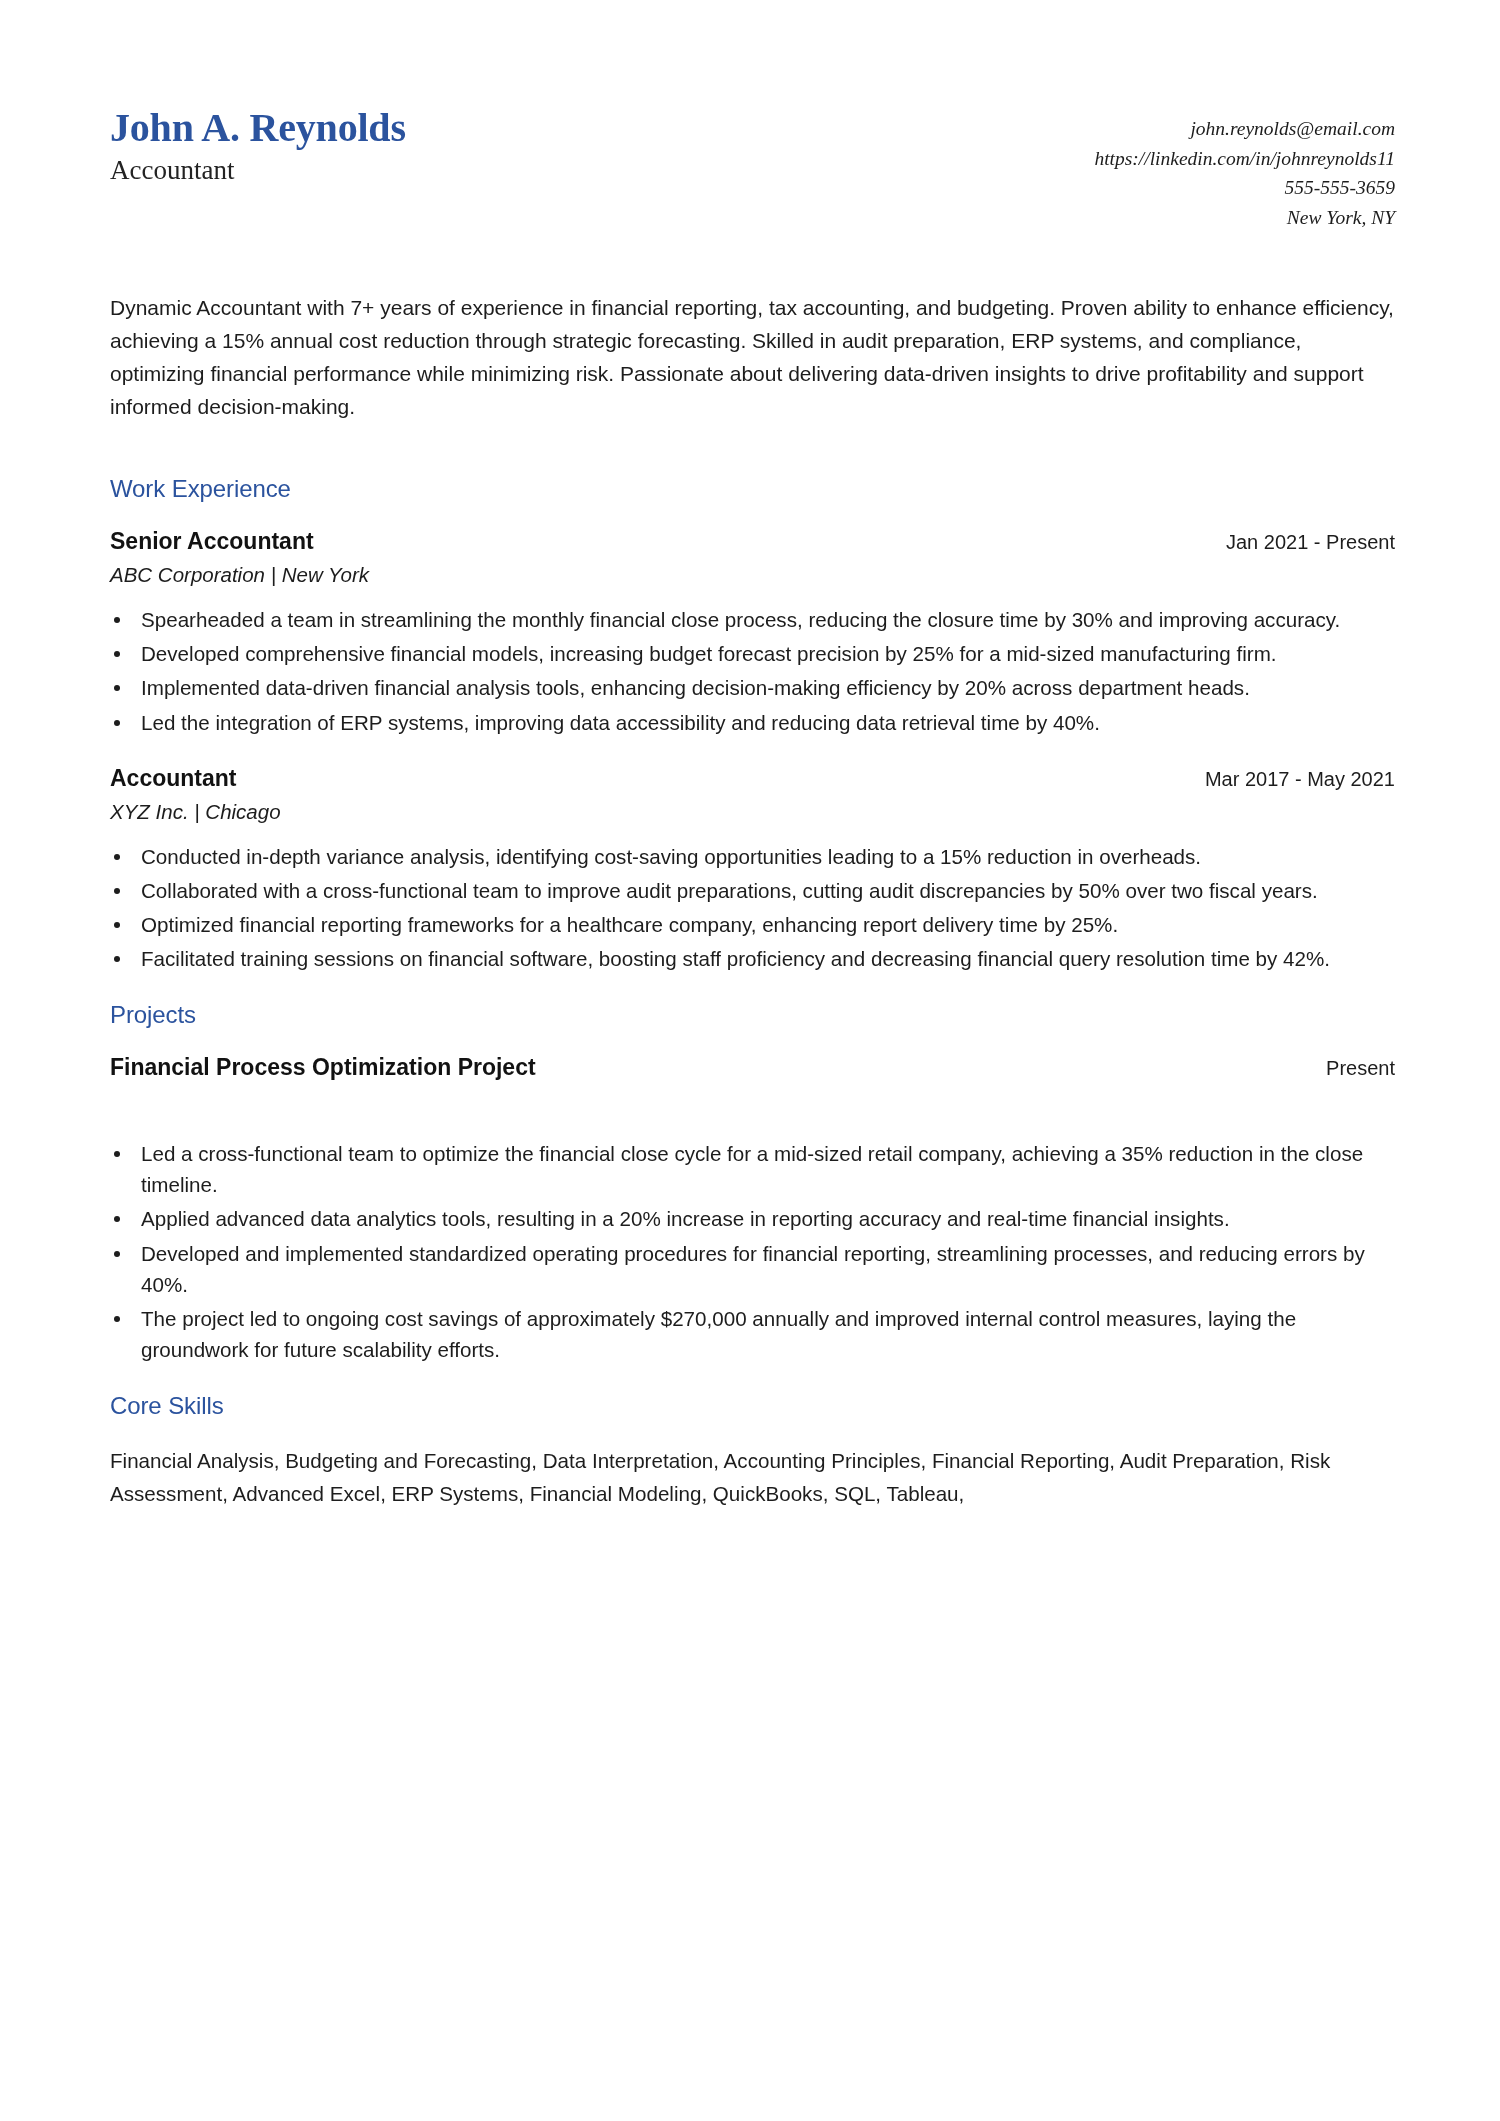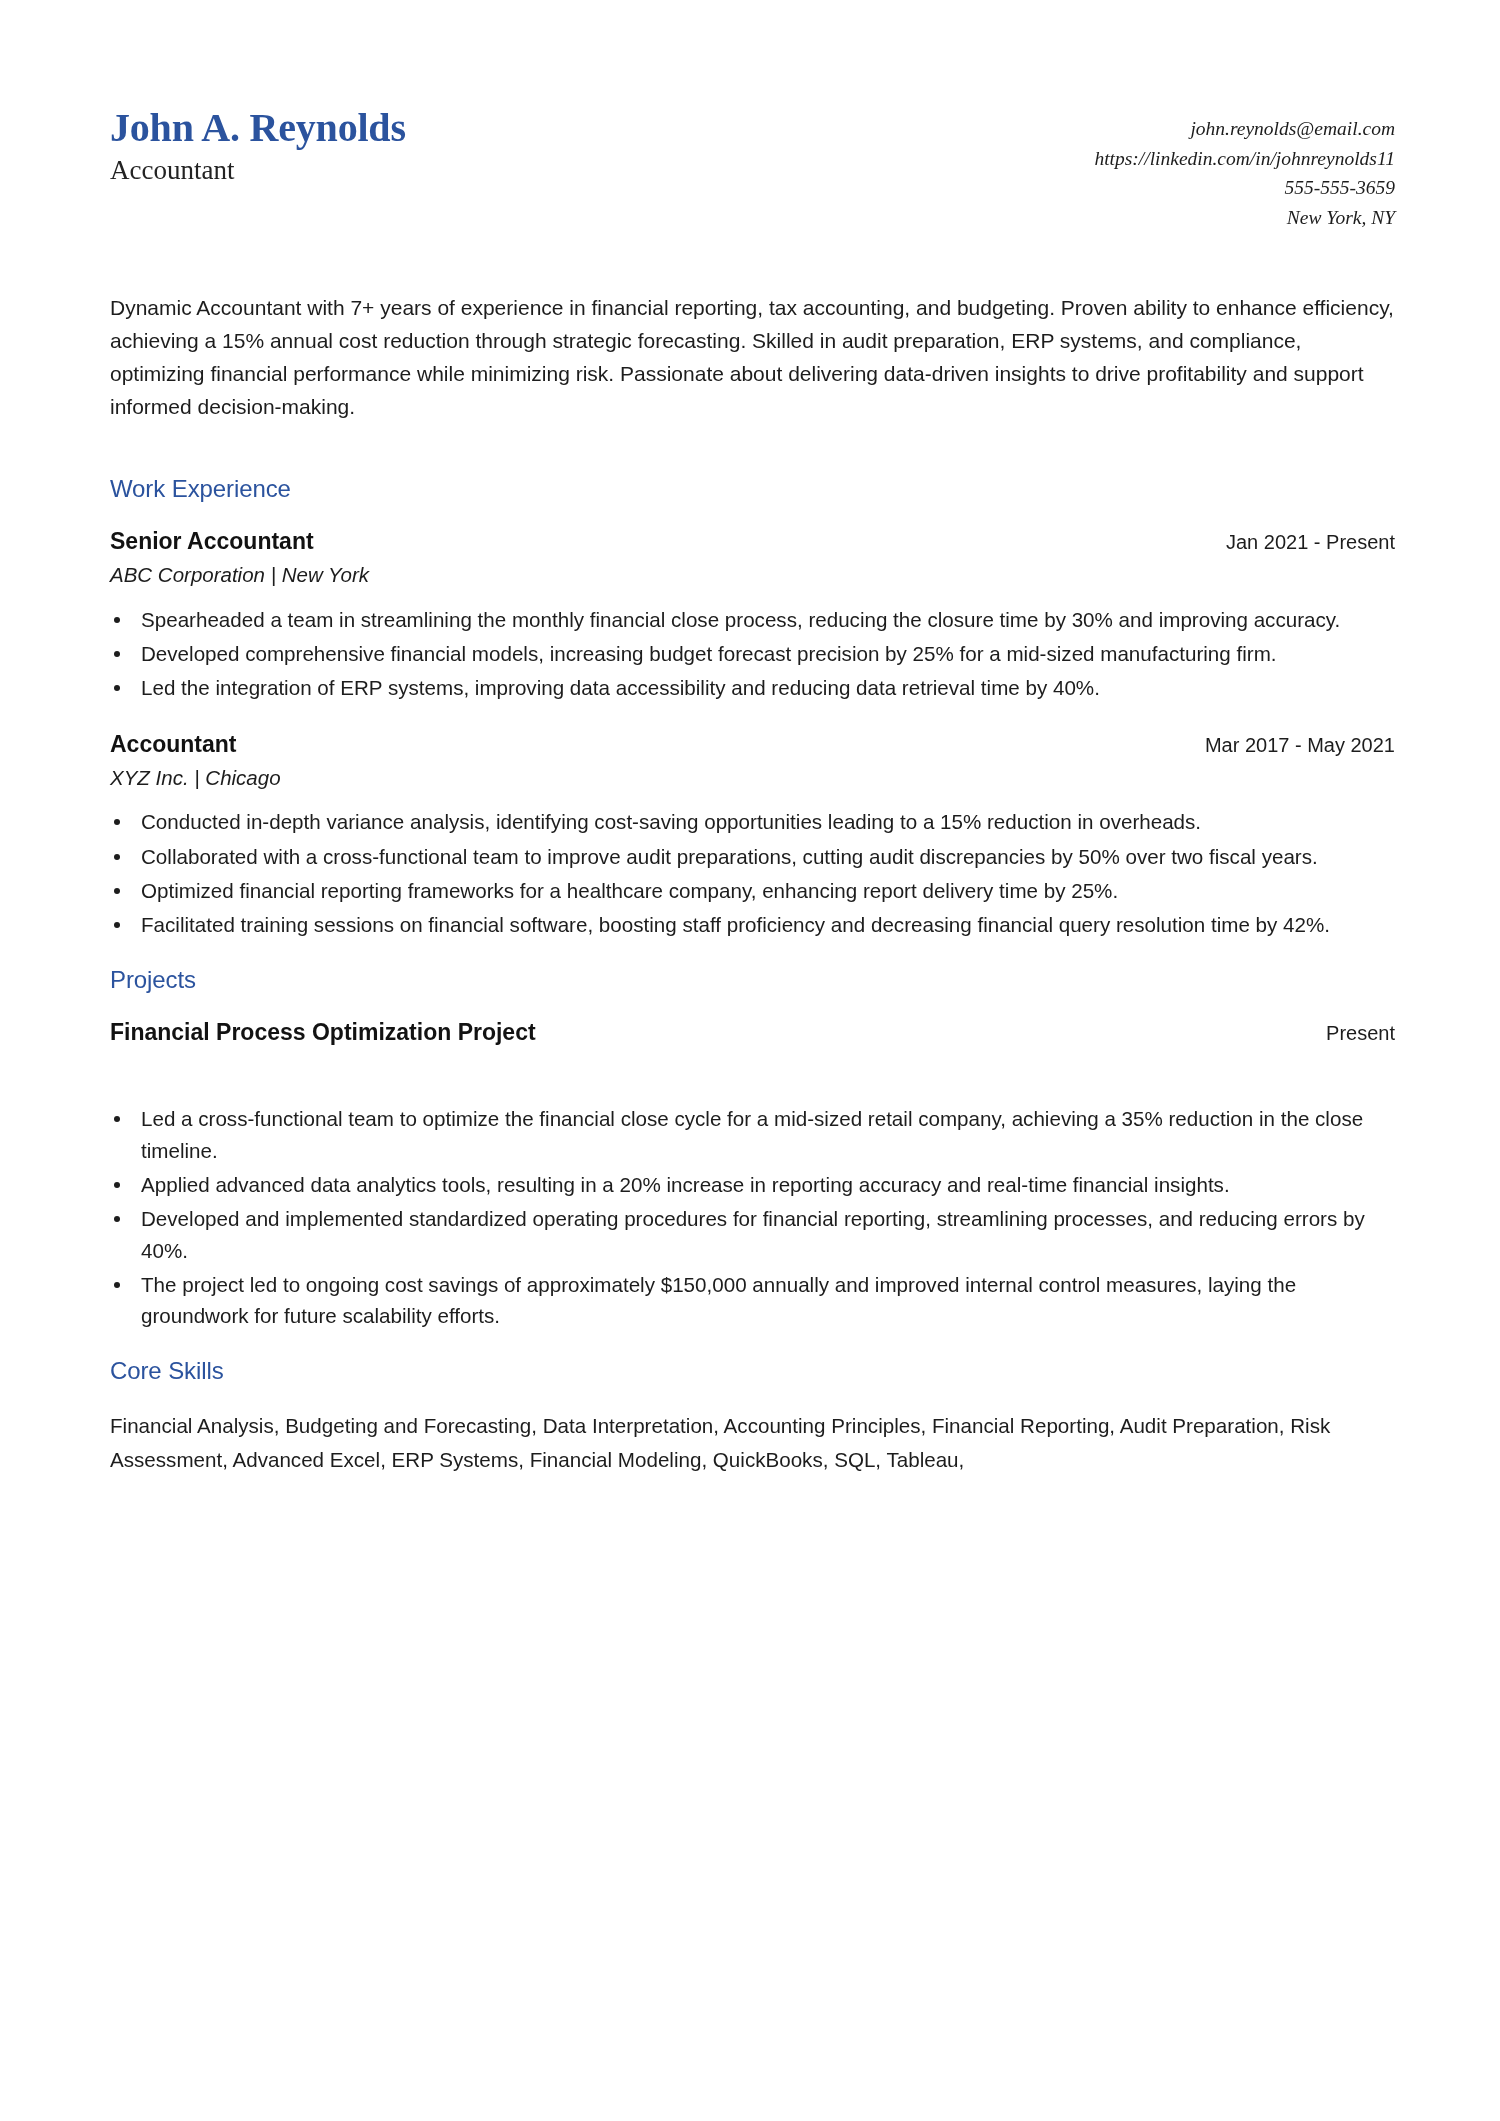--- a/index.html
+++ b/index.html
@@ -172,20 +172,21 @@
 
     <div class="entry">
       <div class="entry-head">
         <div class="entry-role">Senior Accountant</div>
         <div class="entry-date">Jan 2021 - Present</div>
       </div>
       <div class="entry-sub">ABC Corporation | New York</div>
       <ul class="bullets">
         <li>Spearheaded a team in streamlining the monthly financial close process, reducing the closure time by 30% and improving accuracy.</li>
         <li>Developed comprehensive financial models, increasing budget forecast precision by 25% for a mid-sized manufacturing firm.</li>
+        <li>Implemented data-driven financial analysis tools, enhancing decision-making efficiency by 20% across department heads.</li>
         <li>Led the integration of ERP systems, improving data accessibility and reducing data retrieval time by 40%.</li>
       </ul>
     </div>
 
     <div class="entry">
       <div class="entry-head">
         <div class="entry-role">Accountant</div>
         <div class="entry-date">Mar 2017 - May 2021</div>
       </div>
       <div class="entry-sub">XYZ Inc. | Chicago</div>
@@ -204,21 +205,21 @@
     <div class="entry project-entry">
       <div class="entry-head">
         <div class="entry-role">Financial Process Optimization Project</div>
         <div class="entry-date">Present</div>
       </div>
       <div class="entry-sub"></div>
       <ul class="bullets">
         <li>Led a cross-functional team to optimize the financial close cycle for a mid-sized retail company, achieving a 35% reduction in the close timeline.</li>
         <li>Applied advanced data analytics tools, resulting in a 20% increase in reporting accuracy and real-time financial insights.</li>
         <li>Developed and implemented standardized operating procedures for financial reporting, streamlining processes, and reducing errors by 40%.</li>
-        <li>The project led to ongoing cost savings of approximately $150,000 annually and improved internal control measures, laying the groundwork for future scalability efforts.</li>
+        <li>The project led to ongoing cost savings of approximately $270,000 annually and improved internal control measures, laying the groundwork for future scalability efforts.</li>
       </ul>
     </div>
   </div>
 
   <div class="section">
     <h2 class="section-title skills-title">Core Skills</h2>
     <p class="skills-text">Financial Analysis, Budgeting and Forecasting, Data Interpretation, Accounting Principles, Financial Reporting, Audit Preparation, Risk Assessment, Advanced Excel, ERP Systems, Financial Modeling, QuickBooks, SQL, Tableau,</p>
   </div>
 
 </div>

